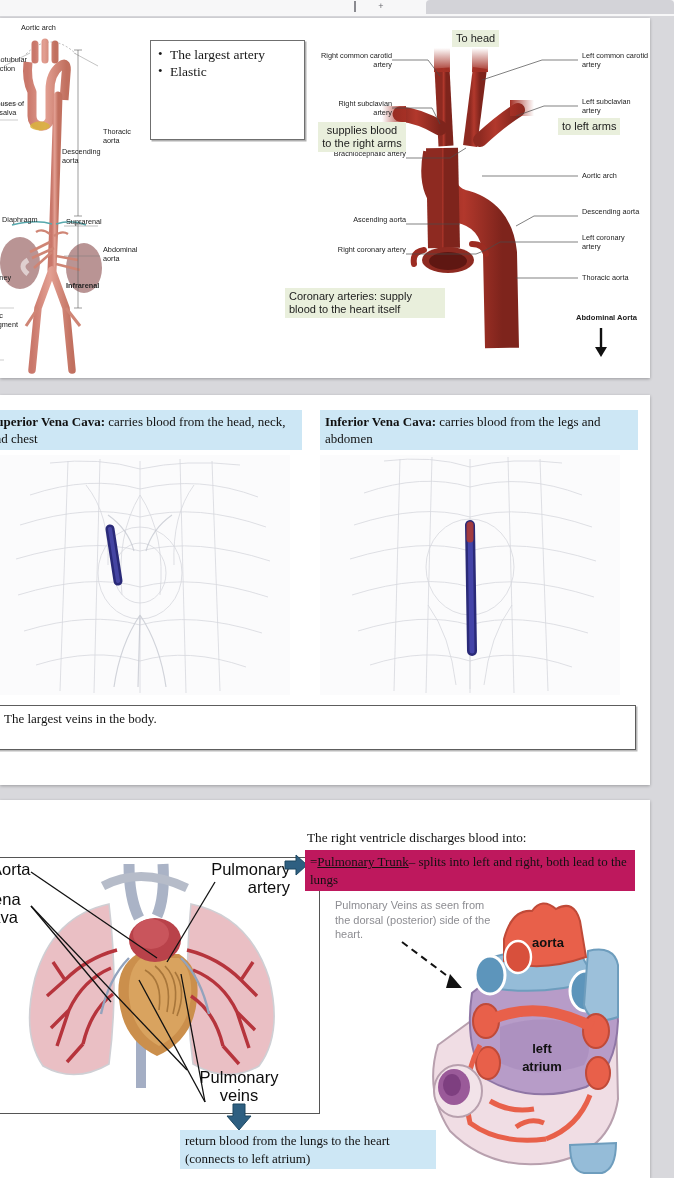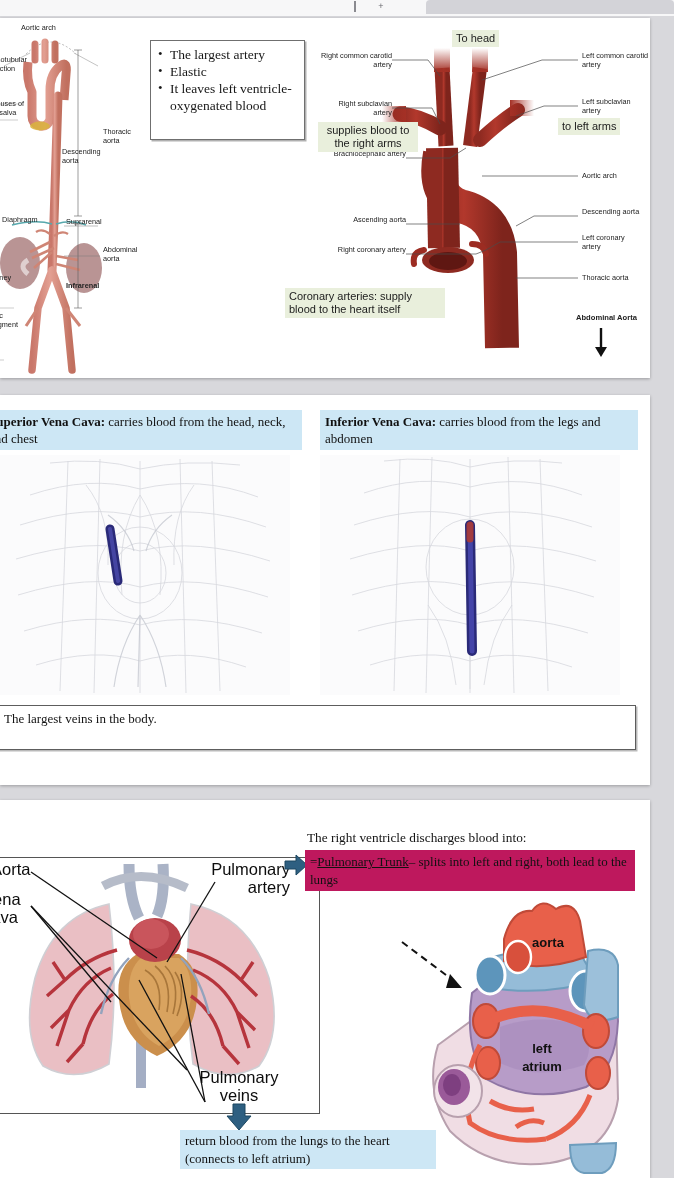--- a/index.html
+++ b/index.html
@@ -138,21 +138,20 @@
       <div class="tinylab" style="left:115px; top:226px; width:34px;">Abdominal aorta</div>
       <div class="tinylab" style="left:78px; top:262px;font-weight:bold;">Infrarenal</div>
       <div class="tinylab" style="left:2px; top:254px;">kidney</div>
       <div class="tinylab" style="left:2px; top:292px; width:34px;">Iliac segment</div>
     </div>
 
     <div class="s1-bullets">
       <ul>
         <li>The largest artery</li>
         <li>Elastic</li>
-        <li>It leaves left ventricle-oxygenated blood</li>
       </ul>
     </div>
 
     <div class="s1-rightfig">
       <svg width="330" height="350" viewBox="0 0 330 350">
         <defs>
           <linearGradient id="ar1" x1="0" y1="0" x2="1" y2="0">
             <stop offset="0" stop-color="#8e2a21"></stop>
               <stop offset=".4" stop-color="#b2382c"></stop>
             <stop offset="1" stop-color="#7e241c"></stop>
@@ -218,21 +217,21 @@
       <div class="tinylab" style="left:262px; top:246px;">Thoracic aorta</div>
       <div class="tinylab bold-lab" style="left:256px; top:286px;">Abdominal Aorta</div>
       <svg class="ghost" style="left:272px; top:298px;" width="20" height="34">
         <path d="M9 2 L9 24" stroke="#111" stroke-width="2.4" fill="none"></path>
         <path d="M3 21 L9 31 L15 21 Z" fill="#111"></path>
       </svg>
     </div>
 
     <div class="hl-green" style="left:452px; top:12px;">To head</div>
     <div class="hl-green" style="left:558px; top:100px;">to left arms</div>
-    <div class="hl-green" style="left:318px; top:104px; width:100px; text-align:center;">supplies blood to the right arms</div>
+    <div class="hl-green" style="left:318px; top:104px; width:88px; text-align:center;">supplies blood to the right arms</div>
     <div class="hl-green" style="left:285px; top:270px; width:160px;">Coronary arteries: supply blood to the heart itself</div>
   </div>
 
   <div class="slide" id="slide2">
 
     <div class="s2-head" id="s2h1">
       <b>Superior Vena Cava:</b><span> carries blood from the head, neck, and chest</span>
     </div>
     <div class="s2-head" id="s2h2">
       <b>Inferior Vena Cava:</b><span> carries blood from the legs and abdomen</span>
@@ -339,20 +338,21 @@
     <svg class="arrow-blue" style="left:283px; top:52px;" width="26" height="26">
       <path d="M2 9 L13 9 L13 3 L24 13 L13 23 L13 17 L2 17 Z" fill="#2e5f81" stroke="#1b4761" stroke-width="1"></path>
     </svg>
 
     <div class="s3-title">The right ventricle discharges blood into:</div>
 
     <div class="s3-trunk">
       <span>=</span><u>Pulmonary Trunk</u><span>– splits into left and right, both lead to the lungs</span>
     </div>
 
+    <div class="s3-cap">Pulmonary Veins as seen from the dorsal (posterior) side of the heart.</div>
 
     <svg class="ghost" style="left:400px; top:140px;" width="80" height="60">
       <path d="M2 2 L58 44" stroke="#111" stroke-width="2" stroke-dasharray="7 5" fill="none"></path>
       <path d="M50 34 L62 48 L46 48 Z" fill="#111"></path>
     </svg>
 
     <svg class="arrow-blue" style="left:224px; top:302px;" width="30" height="30">
       <path d="M9 2 L21 2 L21 14 L27 14 L15 28 L3 14 L9 14 Z" fill="#2e5f81" stroke="#1b4761" stroke-width="1"></path>
     </svg>
 

